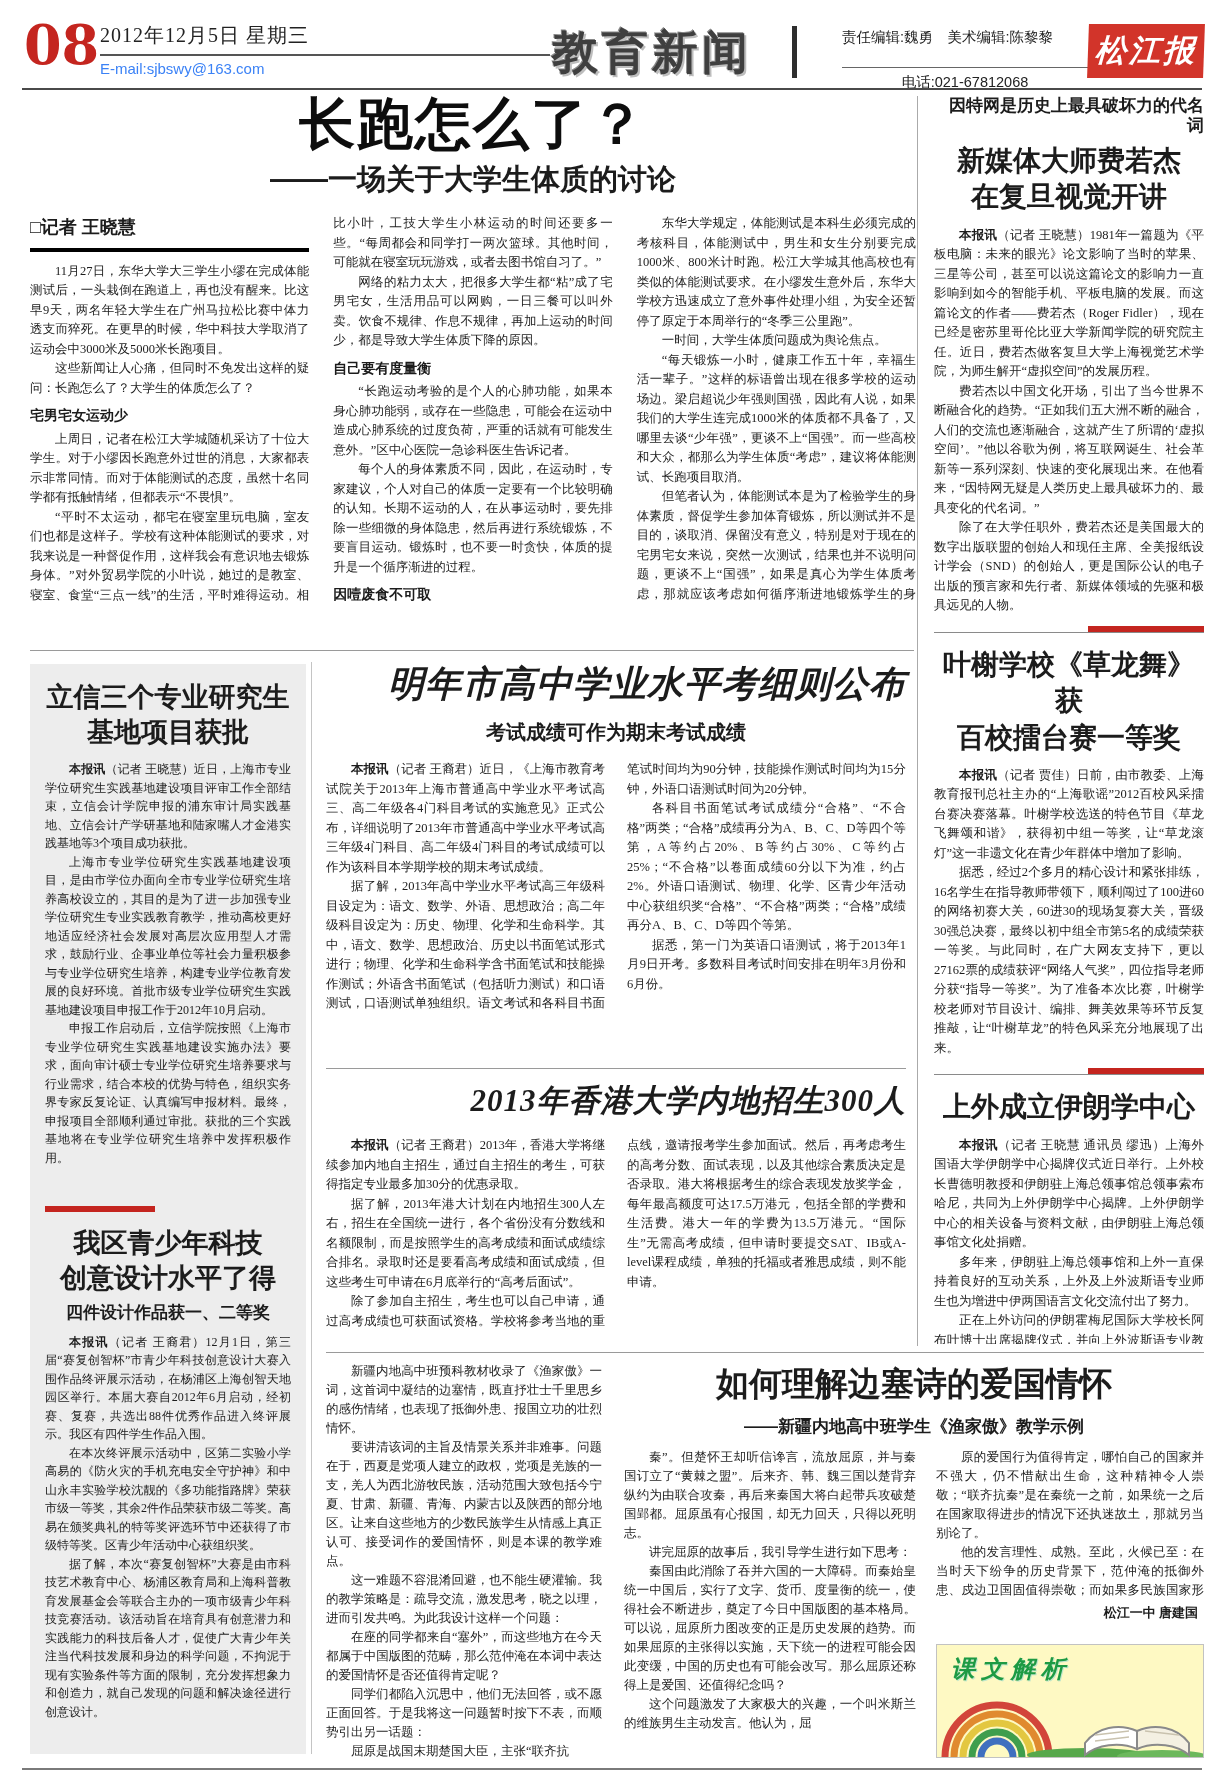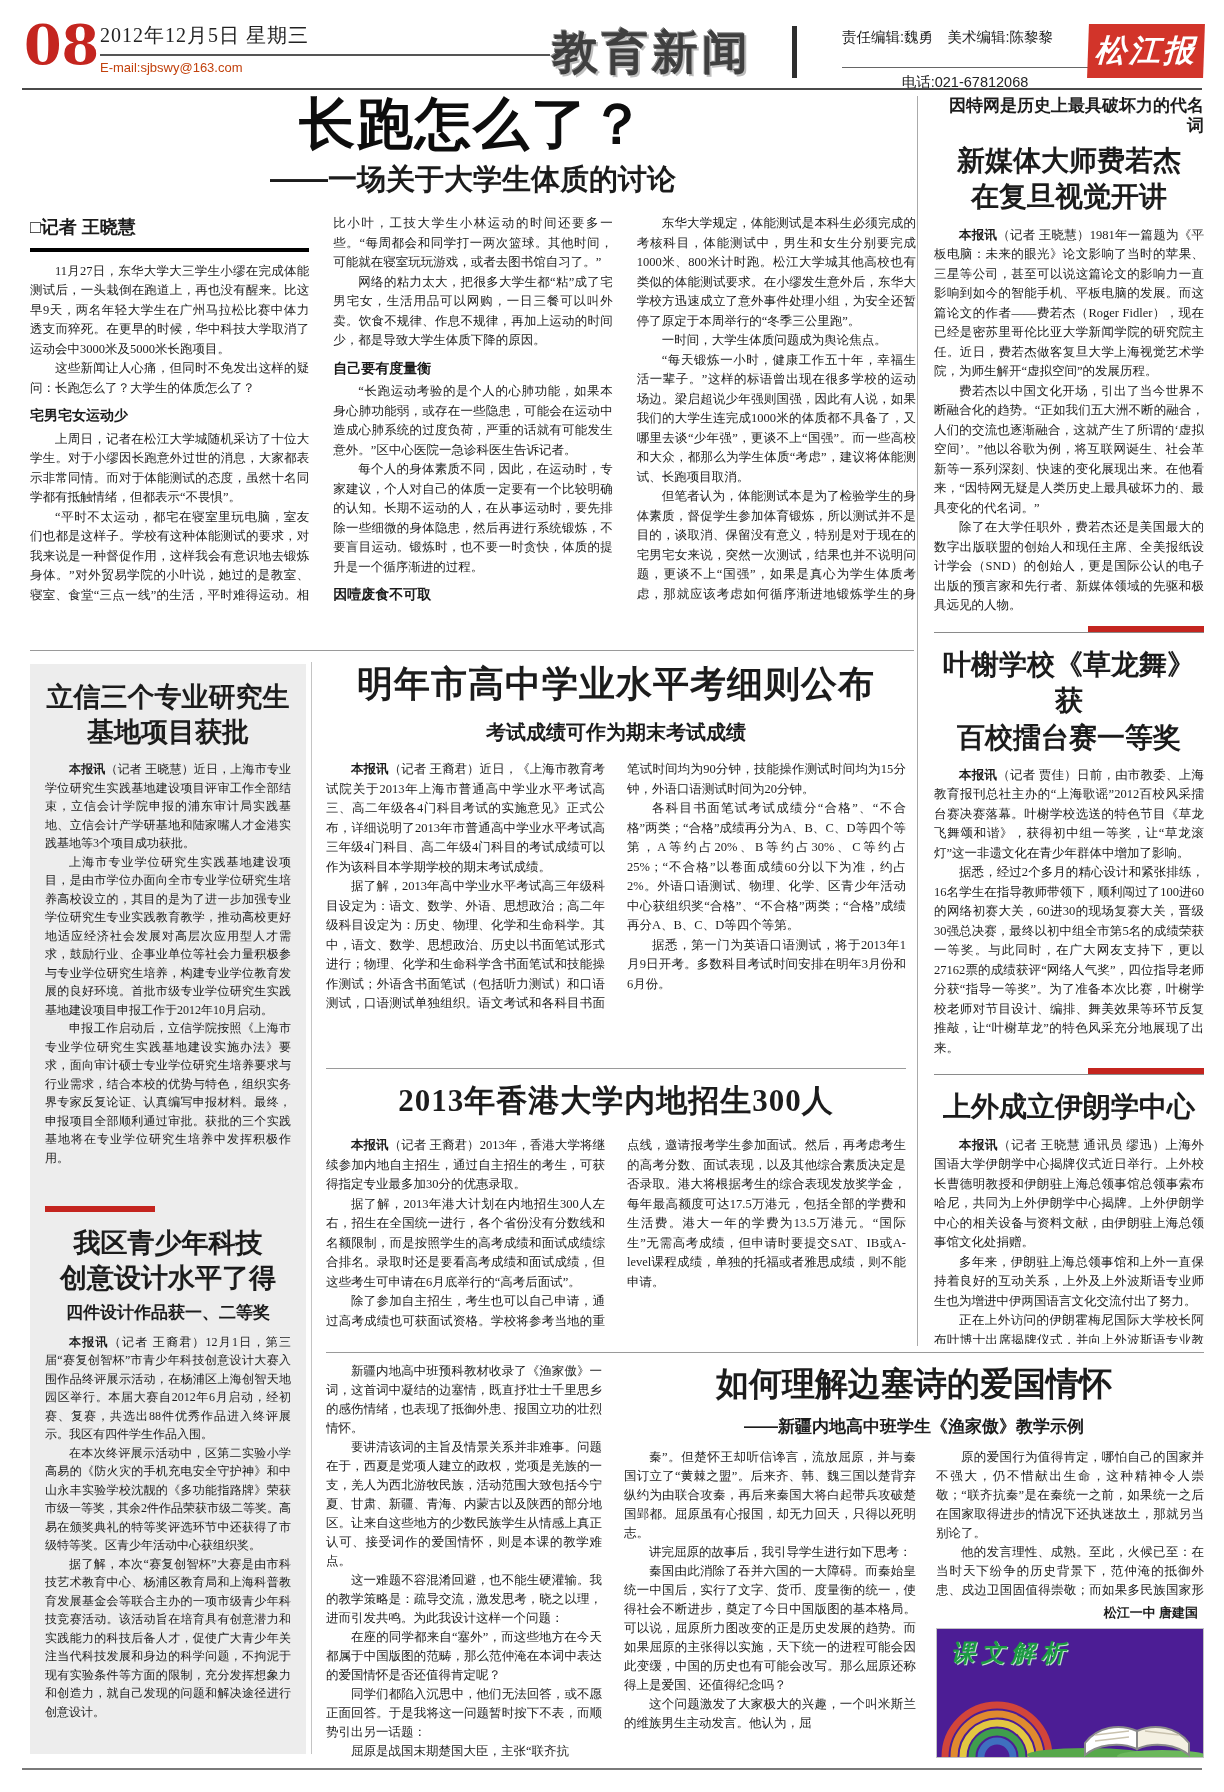--- a/index.html
+++ b/index.html
@@ -4,21 +4,21 @@
 <style>
   html,body{margin:0;padding:0;background:#d8d8d8;}
   .page{position:relative;width:1224px;height:1792px;background:#ffffff;margin:0 auto;
         font-family:"Liberation Serif","DejaVu Serif",serif;color:#1c1c1c;overflow:hidden;}
 
   
   .pageno{position:absolute;left:24px;top:18px;font-size:54px;font-weight:bold;color:#c4251f;
           font-family:"DejaVu Serif","Liberation Serif",serif;line-height:1;}
   .dateblock{position:absolute;left:100px;top:22px;width:450px;}
   .date{font-size:20px;letter-spacing:1px;color:#222;padding-bottom:5px;border-bottom:2px solid #555;}
-  .email{font-size:13px;color:#c2410c;padding-top:4px;font-family:"Liberation Sans","DejaVu Sans",sans-serif;}
+  .email{font-size:15px;color:#3b82f6;padding-top:4px;font-family:"Liberation Sans","DejaVu Sans",sans-serif;}
   .section-title{position:absolute;left:552px;top:22px;font-size:46px;font-weight:900;letter-spacing:4px;
           color:#3f3f3f;font-family:"Liberation Sans","DejaVu Sans",sans-serif;
           text-shadow:2px 2px 0 #bdbdbd,-1px -1px 0 #888;}
   .vbar{position:absolute;left:792px;top:26px;width:5px;height:52px;background:#2e2e2e;}
   .editors{position:absolute;left:842px;top:28px;width:246px;font-size:14.5px;color:#222;
            font-family:"Liberation Sans","DejaVu Sans",sans-serif;}
   .editors .ed1{padding-bottom:20px;border-bottom:1px solid #666;}
   .editors .ed2{padding-top:5px;text-align:center;}
   .masthead{position:absolute;right:20px;top:24px;width:116px;height:54px;background:#d2342a;
             color:#fff;font-size:31px;font-weight:bold;font-style:italic;letter-spacing:3px;
@@ -59,42 +59,42 @@
   .box{position:absolute;left:30px;width:276px;background:#ededed;box-sizing:border-box;
        padding:16px 15px;font-size:12px;line-height:18.5px;overflow:hidden;}
   .box-title{font-size:27px;line-height:1.3;text-align:center;margin-bottom:10px;}
   .box-title span{display:block;}
   .box-sub{font-size:17px;font-weight:bold;text-align:center;margin:-2px 0 10px 0;
            font-family:"Liberation Sans","DejaVu Sans",sans-serif;}
   .red-tab{width:110px;height:6px;background:#c4251f;margin:-4px 0 14px 0;}
 
   
   .mid{position:absolute;left:326px;width:580px;}
-  .m-title{font-size:36px;text-align:center;letter-spacing:1px;}
+  .m-title{font-size:36px;text-align:right;letter-spacing:1px;font-style:italic;}
   .m-title.small{font-size:31px;}
   .m-sub{font-size:20px;font-weight:bold;text-align:center;margin-top:10px;
          font-family:"Liberation Sans","DejaVu Sans",sans-serif;}
   .two-col{margin-top:14px;column-count:2;column-gap:22px;font-size:12.5px;line-height:19.5px;
            overflow:hidden;}
   .mid1-body{height:292px;}
   .mid2-body{height:198px;}
 
   
   .bottom{position:absolute;left:326px;top:1362px;width:878px;height:396px;display:flex;}
   .b-col1{width:276px;flex:none;font-size:12.5px;line-height:19px;overflow:hidden;}
   .b-right{flex:1;margin-left:22px;display:flex;flex-direction:column;}
   .b-title{font-size:33px;text-align:center;}
   .b-sub{font-size:17px;font-weight:bold;text-align:center;margin:8px 0 10px 0;
          font-family:"Liberation Sans","DejaVu Sans",sans-serif;}
   .b-cols{flex:1;display:flex;overflow:hidden;}
   .b-colB{flex:1;font-size:12.5px;line-height:19px;overflow:hidden;}
   .b-colC{width:268px;flex:none;margin-left:20px;display:flex;flex-direction:column;}
   .c-text{font-size:12.5px;line-height:19px;max-height:152px;overflow:hidden;}
   .attribution{text-align:right;font-weight:bold;font-size:13px;padding:4px 6px 2px 0;}
-  .graphic{margin-top:4px;border:1px solid #c2c2c2;background:#4c1d95;height:128px;
+  .graphic{margin-top:20px;border:1px solid #c2c2c2;background:#fef9c3;height:128px;
            position:relative;overflow:hidden;}
   .g-label{position:absolute;left:14px;top:8px;font-size:24px;font-weight:900;font-style:italic;
            letter-spacing:6px;color:#1d9a43;font-family:"Liberation Sans","DejaVu Sans",sans-serif;
            text-shadow:1px 1px 0 #bfe6cb;}
   .graphic svg{position:absolute;left:0;bottom:0;}
 </style>
 </head>
 <body>
 
 <div class="page">

